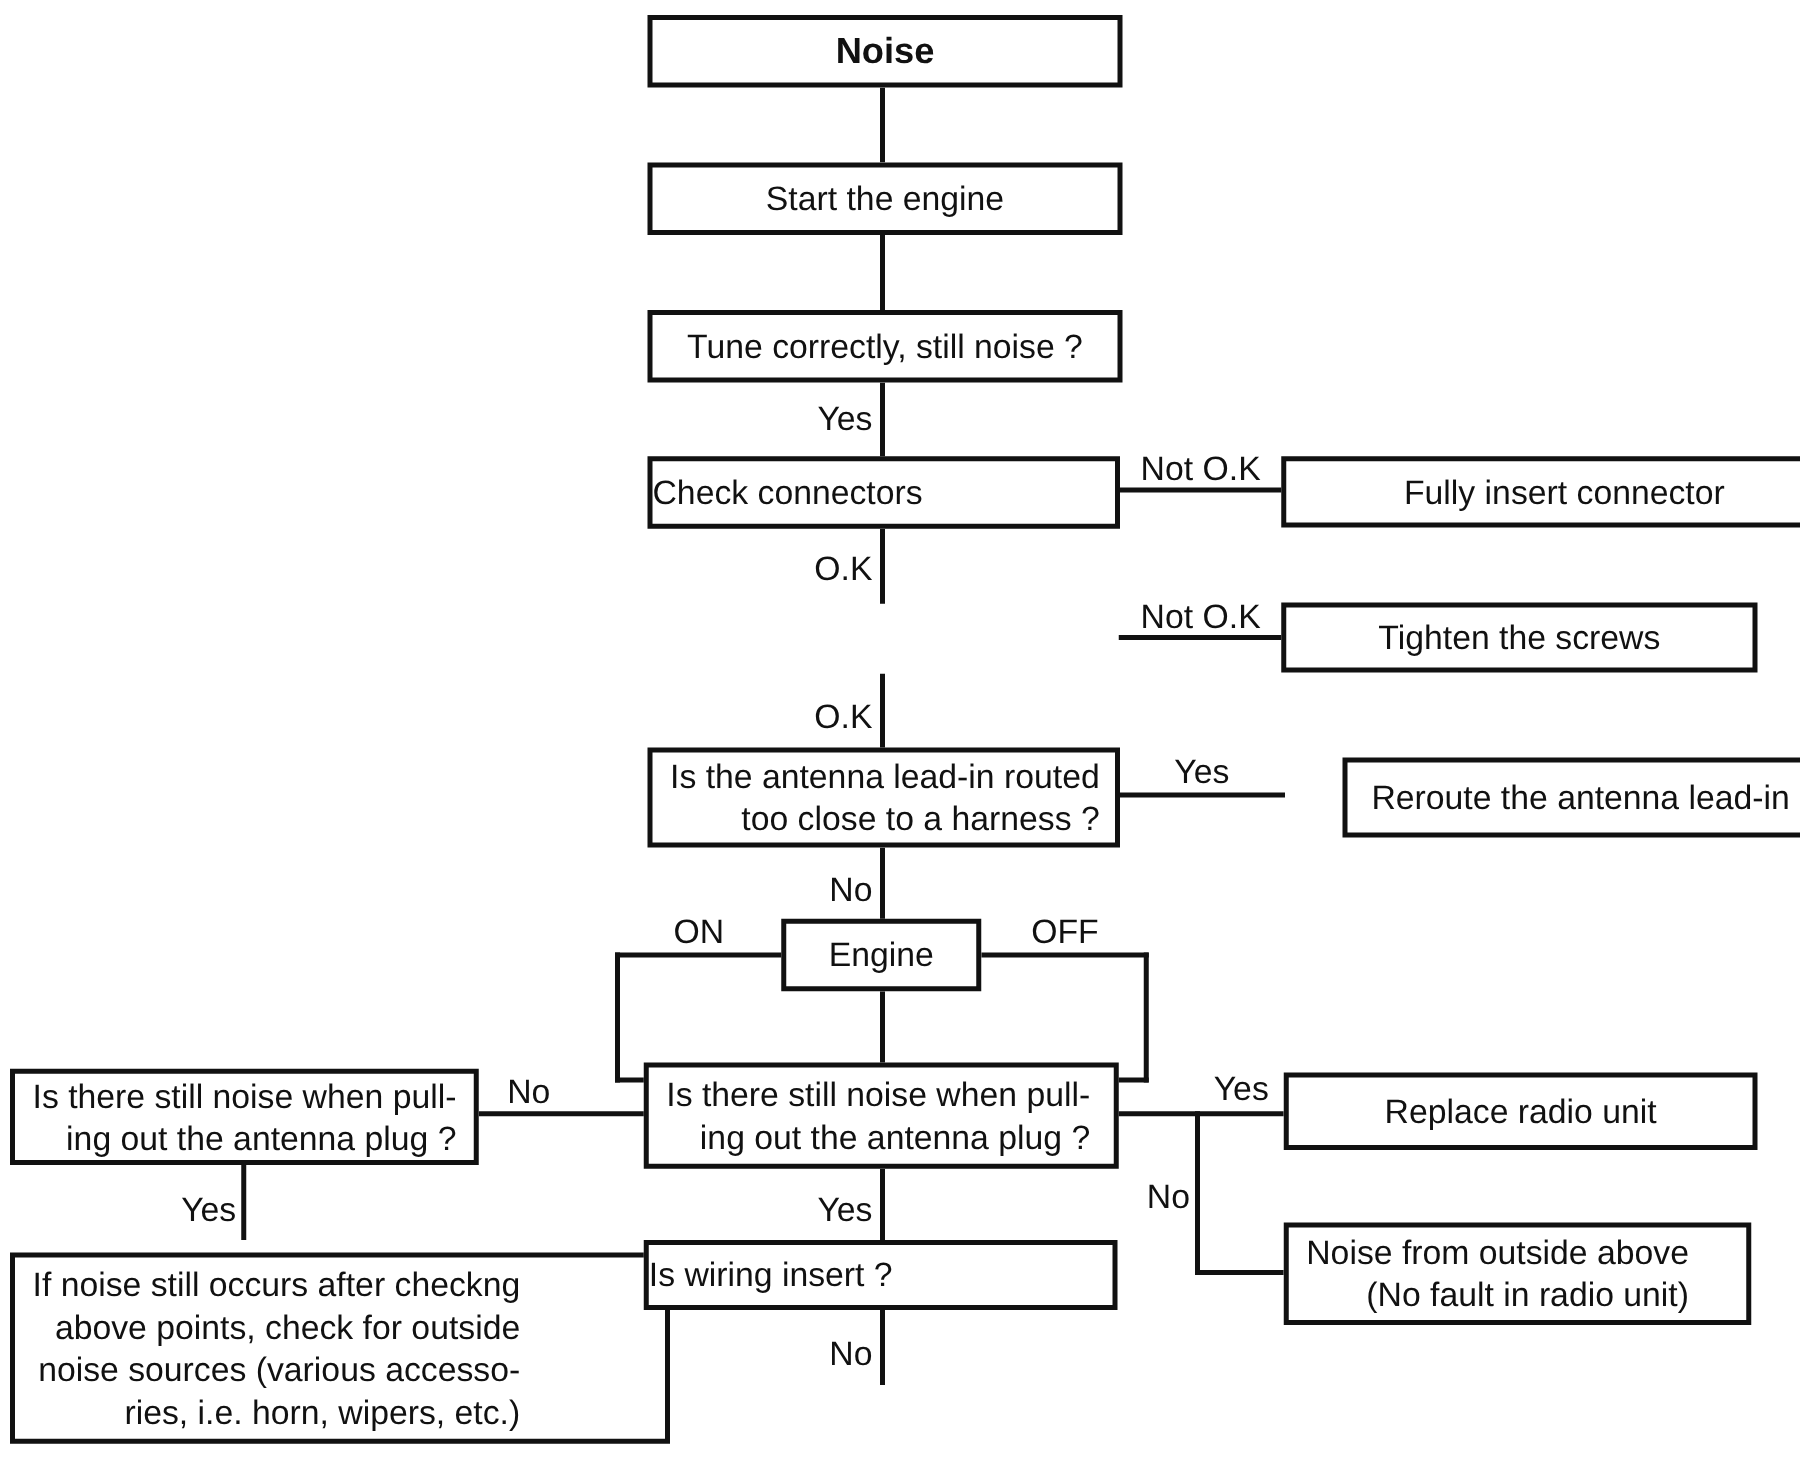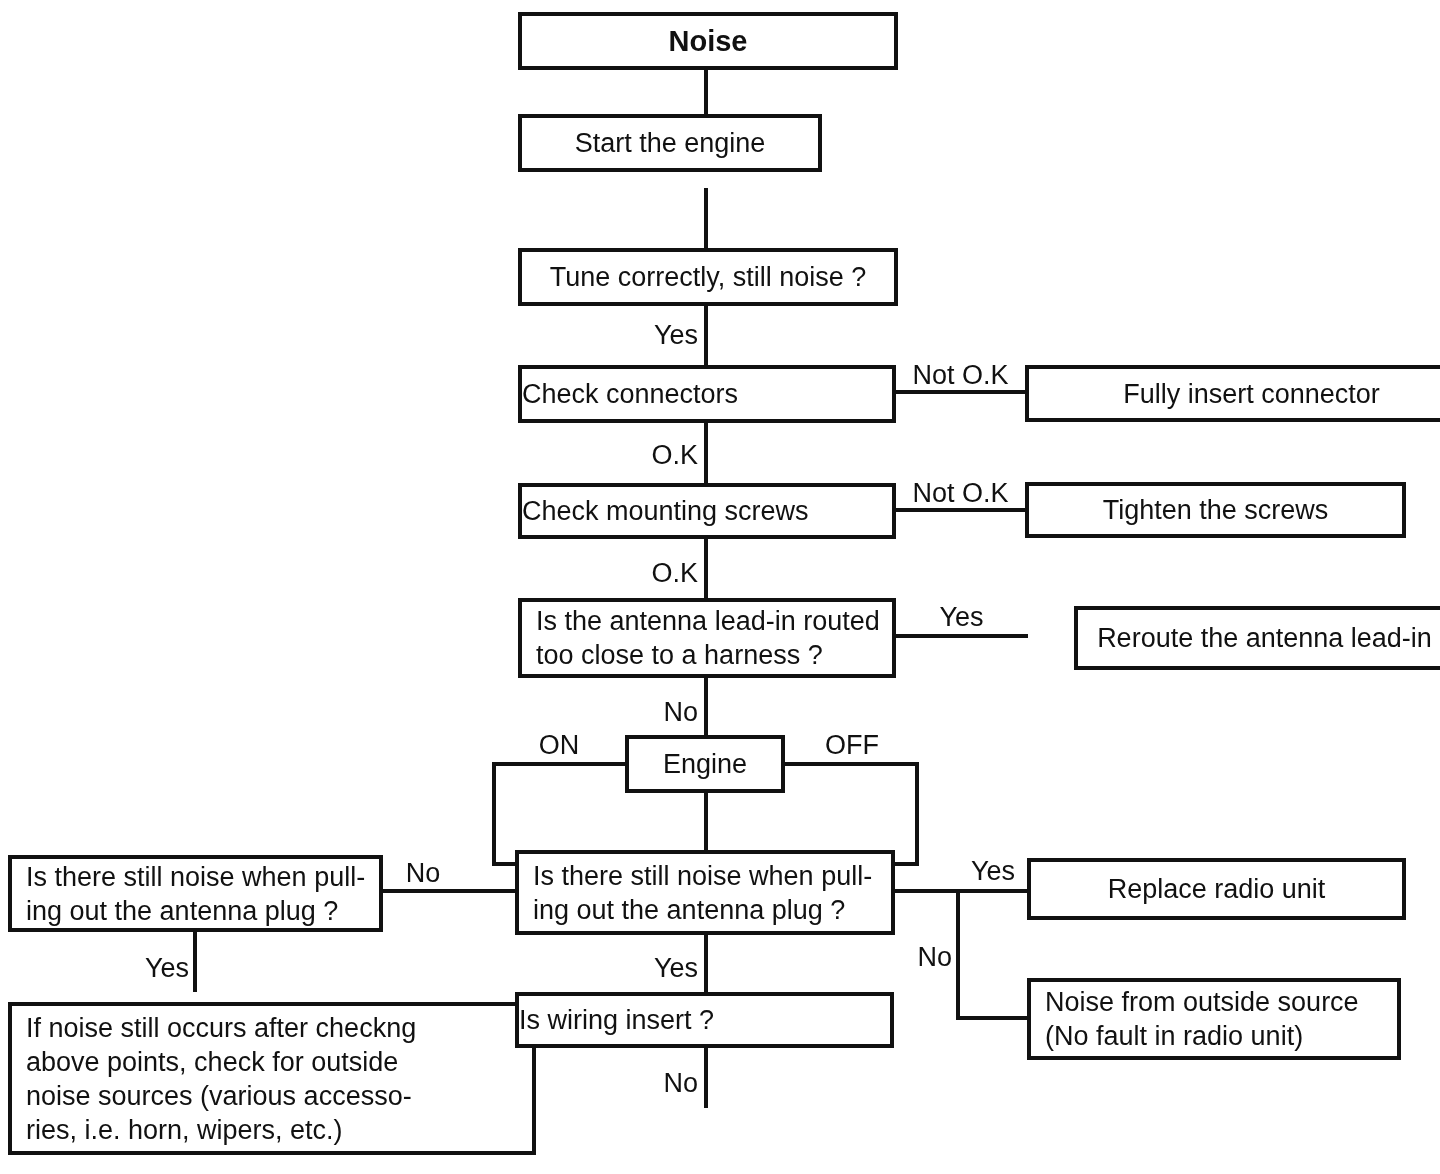--- a/index.html
+++ b/index.html
@@ -24,21 +24,21 @@
     align-items: center;
     font-size: 27px;
     line-height: 34px;
   }
   .box span {
     white-space: pre;
     display: block;
   }
   .box.center { justify-content: center; text-align: center; }
   .box.leftpad { justify-content: flex-start; text-align: left; }
-  .box.leftpad-sm { justify-content: flex-start; text-align: left; padding-left: 14px; }
+  .box.leftpad-sm { justify-content: flex-start; text-align: right; padding-left: 14px; }
   .box.bold { font-weight: 700; font-size: 29px; }
   .vline, .hline {
     position: absolute;
     background: #111111;
   }
   .vline { width: 4px; }
   .hline { height: 4px; }
   .lbl {
     position: absolute;
     font-size: 27px;
@@ -78,39 +78,36 @@
   <div class="hline" style="left:383px;top:889px;width:133px"></div>
   <div class="hline" style="left:893px;top:889px;width:134px"></div>
   <div class="vline" style="left:956px;top:889px;height:131px"></div>
   <div class="hline" style="left:956px;top:1016px;width:71px"></div>
   <div class="vline" style="left:193px;top:932px;height:60px"></div>
 
   <div class="box center bold" style="left:518px;top:12px;width:380px;height:58px">
     <span>Noise</span>
   </div>
 
-  <div class="box center" style="left:518px;top:114px;width:304px;height:58px">
+  <div class="box center" style="left:518px;top:130px;width:380px;height:58px">
     <span>Start the engine</span>
   </div>
 
   <div class="box center" style="left:518px;top:248px;width:380px;height:58px">
     <span>Tune correctly, still noise ?</span>
   </div>
 
   <div class="box leftpad" style="left:518px;top:365px;width:378px;height:58px">
     <span>Check connectors</span>
   </div>
 
   <div class="box center" style="left:1025px;top:365px;width:453px;height:57px">
     <span>Fully insert connector</span>
   </div>
 
-  <div class="box leftpad" style="left:518px;top:483px;width:378px;height:56px">
-    <span>Check mounting screws</span>
-  </div>
 
   <div class="box center" style="left:1025px;top:482px;width:381px;height:56px">
     <span>Tighten the screws</span>
   </div>
 
   <div class="box leftpad-sm" style="left:518px;top:598px;width:378px;height:80px">
     <span>Is the antenna lead-in routed
 too close to a harness ?</span>
   </div>
 
@@ -130,21 +127,21 @@
   <div class="box leftpad-sm" style="left:8px;top:855px;width:375px;height:77px">
     <span>Is there still noise when pull-
 ing out the antenna plug ?</span>
   </div>
 
   <div class="box center" style="left:1027px;top:858px;width:379px;height:62px">
     <span>Replace radio unit</span>
   </div>
 
   <div class="box leftpad-sm" style="left:1027px;top:978px;width:374px;height:82px">
-    <span>Noise from outside source
+    <span>Noise from outside above
 (No fault in radio unit)</span>
   </div>
 
   <div class="box leftpad-sm" style="left:8px;top:1002px;width:528px;height:153px">
     <span>If noise still occurs after checkng
 above points, check for outside
 noise sources (various accesso-
 ries, i.e. horn, wipers, etc.)</span>
   </div>
 

